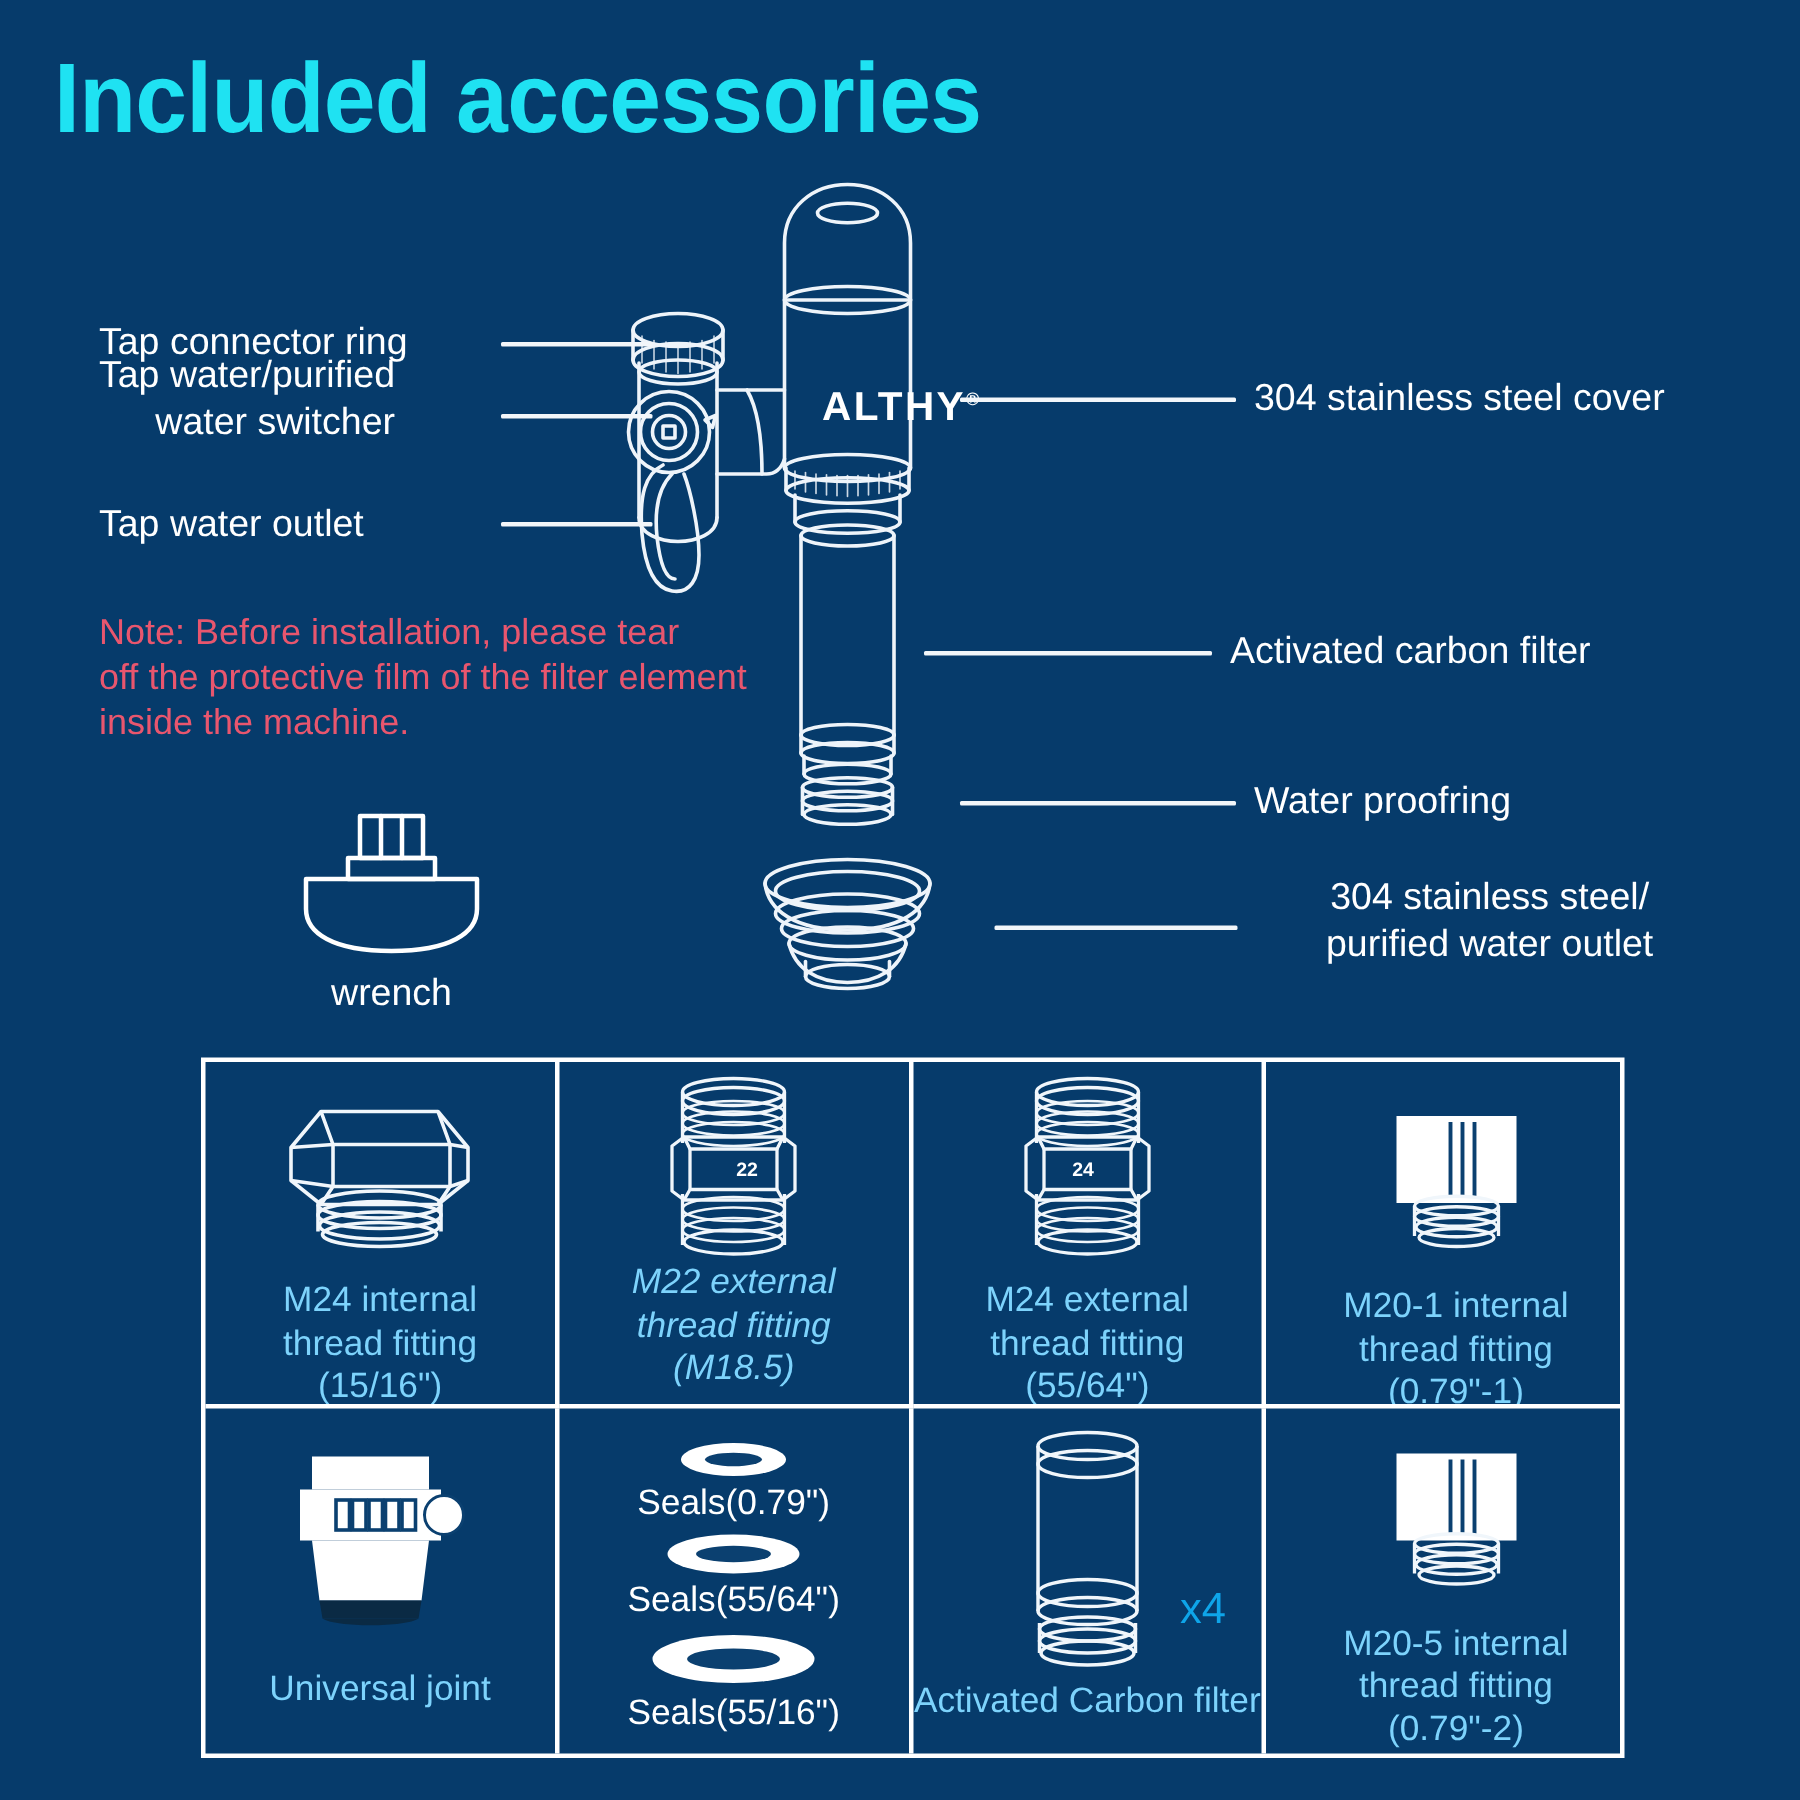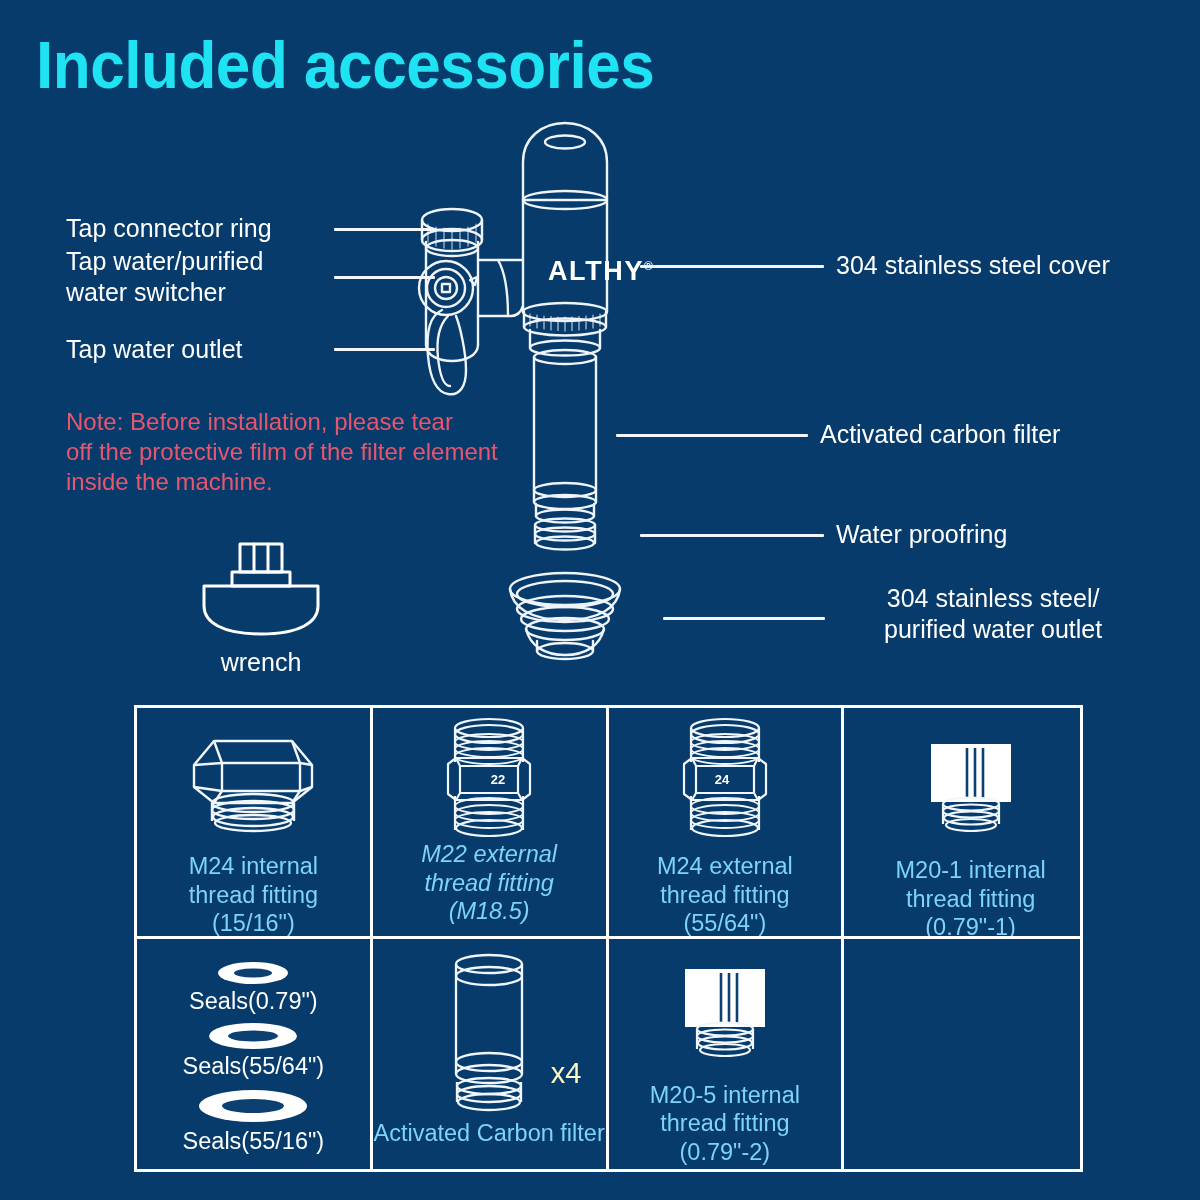--- a/index.html
+++ b/index.html
@@ -98,21 +98,21 @@
     align-items:center; justify-content:center;
     width:100%; height:100%;
     gap:0px; padding-top:8px;
   }
   .seal-cap {
     color:#ffffff; font-size:23.5px; line-height:27px;
     text-align:center;
   }
   .x4 {
     position:absolute;
-    color:#fef9c3; font-size:29px; font-weight:normal;
+    color:#0ea5e9; font-size:29px; font-weight:normal;
   }
   svg { display:block; overflow:visible; }
 </style>
 </head>
 <body style="background: rgb(6, 59, 107);">
 
 <div id="stage" style="background: rgb(6, 59, 107);">
 
   <div class="title">Included accessories</div>
 
@@ -211,21 +211,21 @@
     </g>
   </svg>
 
   <div style="position:absolute; left:548px; top:256px; color:#ffffff; font-size:27px; font-weight:bold; letter-spacing:1.6px;">
     <span>ALTHY</span><sup style="font-size:12px; vertical-align:super;">®</sup>
   </div>
 
   <div class="lbl left" style="left:66px; top:213px;">Tap connector ring</div>
   <div class="leader" style="left:334px; top:228px; width:101px;"></div>
 
-  <div class="lbl left" style="left:66px; top:246px;">Tap water/purified
+  <div class="lbl left" style="left:66px; top:235px;text-align:right;">Tap water/purified
 water switcher</div>
   <div class="leader" style="left:334px; top:276px; width:101px;"></div>
 
   <div class="lbl left" style="left:66px; top:334px;">Tap water outlet</div>
   <div class="leader" style="left:334px; top:348px; width:101px;"></div>
 
   <div class="lbl right" style="left:836px; top:250px;">304 stainless steel cover</div>
   <div class="leader" style="left:640px; top:265px; width:184px;"></div>
 
   <div class="lbl right" style="left:820px; top:419px;">Activated carbon filter</div>
@@ -371,20 +371,42 @@
             <path d="M28 64 L28 84"></path>
               <path d="M84 64 L84 84"></path>
           </g>
         </svg>
       </div>
       <div class="cell-cap" style="margin-top:16px;">M20-1  internal
 thread fitting
 (0.79"-1)</div>
     </div>
 
+    <div class="cell">
+      <div class="cell-art" style="height:150px; padding-top:26px;">
+        <svg width="150" height="120" viewBox="0 0 150 120">
+          <g>
+            <rect x="30" y="4" width="78" height="22" fill="#ffffff"></rect>
+            <rect x="22" y="26" width="94" height="34" fill="#ffffff"></rect>
+            <path d="M30 60 L108 60 L103 100 L35 100 Z" fill="#ffffff"></path>
+            <circle cx="118" cy="43" r="13" fill="#ffffff" stroke="#0b4070" stroke-width="2"></circle>
+            <g fill="none" stroke="#0b4070" stroke-width="2.4">
+              <rect x="46" y="33" width="9" height="20"></rect>
+              <rect x="57" y="33" width="9" height="20"></rect>
+              <rect x="68" y="33" width="9" height="20"></rect>
+              <rect x="79" y="33" width="9" height="20"></rect>
+              <rect x="90" y="33" width="9" height="20"></rect>
+            </g>
+            <path d="M35 100 L103 100 L101 112 L37 112 Z" fill="#0a2a44"></path>
+            <path d="M37 112 C45 118 93 118 101 112" fill="#0a2a44"></path>
+          </g>
+        </svg>
+      </div>
+      <div class="cell-cap" style="margin-top:22px;">Universal joint</div>
+    </div>
 
     <div class="cell">
       <div class="seals-stack">
         <svg width="74" height="26" viewBox="0 0 74 26">
           <ellipse cx="37" cy="13" rx="35" ry="11" fill="#ffffff"></ellipse>
           <ellipse cx="37" cy="13" rx="19" ry="4.5" fill="#0b4070"></ellipse>
         </svg>
         <div class="seal-cap" style="margin-top:2px;">Seals(0.79")</div>
         <svg width="92" height="30" viewBox="0 0 92 30" style="margin-top:6px;">
           <ellipse cx="46" cy="15" rx="44" ry="13" fill="#ffffff"></ellipse>

